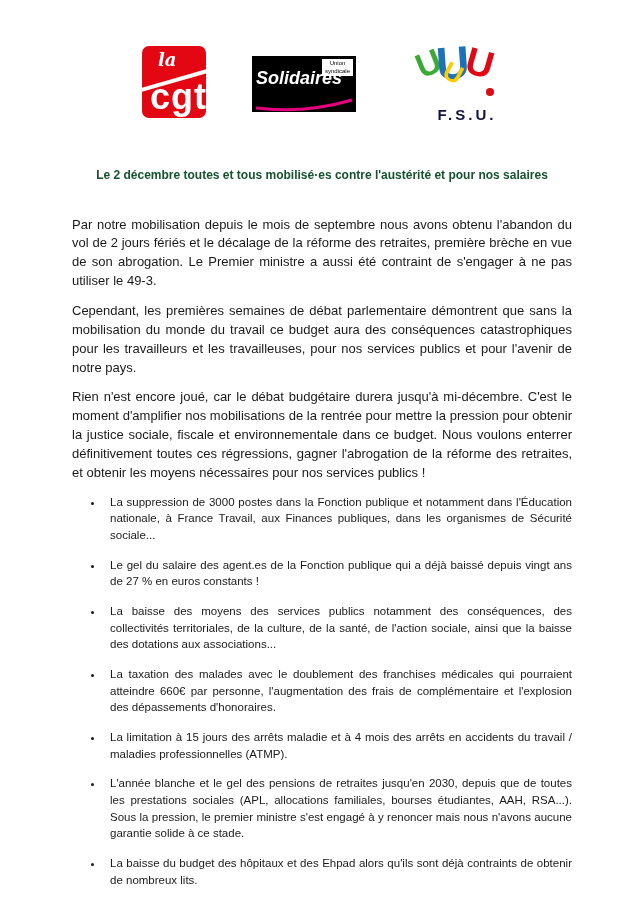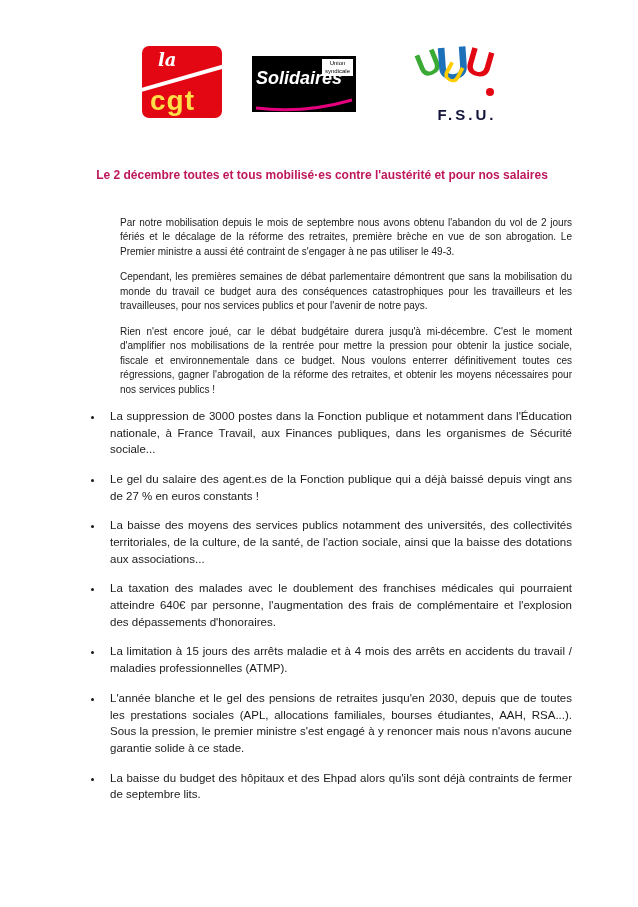--- a/index.html
+++ b/index.html
@@ -14,37 +14,37 @@
     position:relative;
     width:638px; height:907px;
     background:#ffffff;
     padding:168px 66px 0 72px;
     overflow:hidden;
   }
 
   
   .logo-cgt {
     position:absolute; left:142px; top:46px;
-    width:80px; height:72px;
+    width:64px; height:72px;
     background:#e30613; border-radius:7px;
     overflow:hidden;
   }
   .cgt-stripe {
     position:absolute; left:-14px; top:30px;
     width:110px; height:4px; background:#ffffff;
     transform:rotate(-16deg);
   }
   .cgt-la {
     position:absolute; top:3px; left:16px;
     color:#ffffff; font-style:italic; font-weight:bold;
     font-size:18px; font-family:"DejaVu Serif", serif;
   }
   .cgt-text {
     position:absolute; bottom:3px; left:8px;
-    color:#fde047; font-weight:bold; font-size:28px;
+    color:#ffffff; font-weight:bold; font-size:36px;
     letter-spacing:1px; line-height:1;
   }
 
   .logo-solidaires {
     position:absolute; left:252px; top:56px;
     width:104px; height:56px; background:#000000;
   }
   .union-tag {
     position:absolute; top:3px; right:3px;
     background:#ffffff; color:#000000;
@@ -79,25 +79,25 @@
   .fsu-label {
     display:inline-block; margin-top:6px;
     font-size:15px; font-weight:bold; color:#14143c;
     letter-spacing:3px;
     padding-left:22px;
   }
 
   
   .title {
     font-size:12px; font-weight:bold; text-align:center;
-    color:#be185d; margin-bottom:32px; line-height:1.3;
+    color:#14532d; margin-bottom:32px; line-height:1.3;
   }
   .body-text p {
-    font-size:10px; line-height:1.45; text-align:justify;
-    margin-bottom:11px; color:#1a1a1a;margin-left:48px;
+    font-size:13px; line-height:1.45; text-align:justify;
+    margin-bottom:11px; color:#1a1a1a;
   }
   .body-text ul {
     margin-top:8px; padding-left:32px; list-style:disc outside;
   }
   .body-text li {
     font-size:11.5px; line-height:1.45; text-align:justify;
     margin-bottom:13px; padding-left:6px; color:#1a1a1a;
   }
 </style>
 </head>
@@ -136,21 +136,21 @@
   <h1 class="title">Le 2 décembre toutes et tous mobilisé·es contre l'austérité et pour nos salaires</h1>
 
   <div class="body-text">
     <p>Par notre mobilisation depuis le mois de septembre nous avons obtenu l'abandon du vol de 2 jours fériés et le décalage de la réforme des retraites, première brèche en vue de son abrogation. Le Premier ministre a aussi été contraint de s'engager à ne pas utiliser le 49-3.</p>
     <p>Cependant, les premières semaines de débat parlementaire démontrent que sans la mobilisation du monde du travail ce budget aura des conséquences catastrophiques pour les travailleurs et les travailleuses, pour nos services publics et pour l'avenir de notre pays.</p>
     <p>Rien n'est encore joué, car le débat budgétaire durera jusqu'à mi-décembre. C'est le moment d'amplifier nos mobilisations de la rentrée pour mettre la pression pour obtenir la justice sociale, fiscale et environnementale dans ce budget. Nous voulons enterrer définitivement toutes ces régressions, gagner l'abrogation de la réforme des retraites, et obtenir les moyens nécessaires pour nos services publics !</p>
 
     <ul>
       <li>La suppression de 3000 postes dans la Fonction publique et notamment dans l'Éducation nationale, à France Travail, aux Finances publiques, dans les organismes de Sécurité sociale...</li>
       <li>Le gel du salaire des agent.es de la Fonction publique qui a déjà baissé depuis vingt ans de 27 % en euros constants !</li>
-      <li>La baisse des moyens des services publics notamment des universités, des collectivités territoriales, de la culture, de la santé, de l'action sociale, ainsi que la baisse des dotations aux associations...</li>
-      <li>La taxation des malades avec le doublement des franchises médicales qui pourraient atteindre 640€ par personne, l'augmentation des frais de complémentaire et l'explosion des dépassements d'honoraires.</li>
+      <li>La baisse des moyens des services publics notamment des conséquences, des collectivités territoriales, de la culture, de la santé, de l'action sociale, ainsi que la baisse des dotations aux associations...</li>
+      <li>La taxation des malades avec le doublement des franchises médicales qui pourraient atteindre 660€ par personne, l'augmentation des frais de complémentaire et l'explosion des dépassements d'honoraires.</li>
       <li>La limitation à 15 jours des arrêts maladie et à 4 mois des arrêts en accidents du travail / maladies professionnelles (ATMP).</li>
       <li>L'année blanche et le gel des pensions de retraites jusqu'en 2030, depuis que de toutes les prestations sociales (APL, allocations familiales, bourses étudiantes, AAH, RSA...). Sous la pression, le premier ministre s'est engagé à y renoncer mais nous n'avons aucune garantie solide à ce stade.</li>
-      <li>La baisse du budget des hôpitaux et des Ehpad alors qu'ils sont déjà contraints de fermer de septembre lits.</li>
+      <li>La baisse du budget des hôpitaux et des Ehpad alors qu'ils sont déjà contraints de obtenir de nombreux lits.</li>
     </ul>
   </div>
 
 </div>
 
 </body></html>

